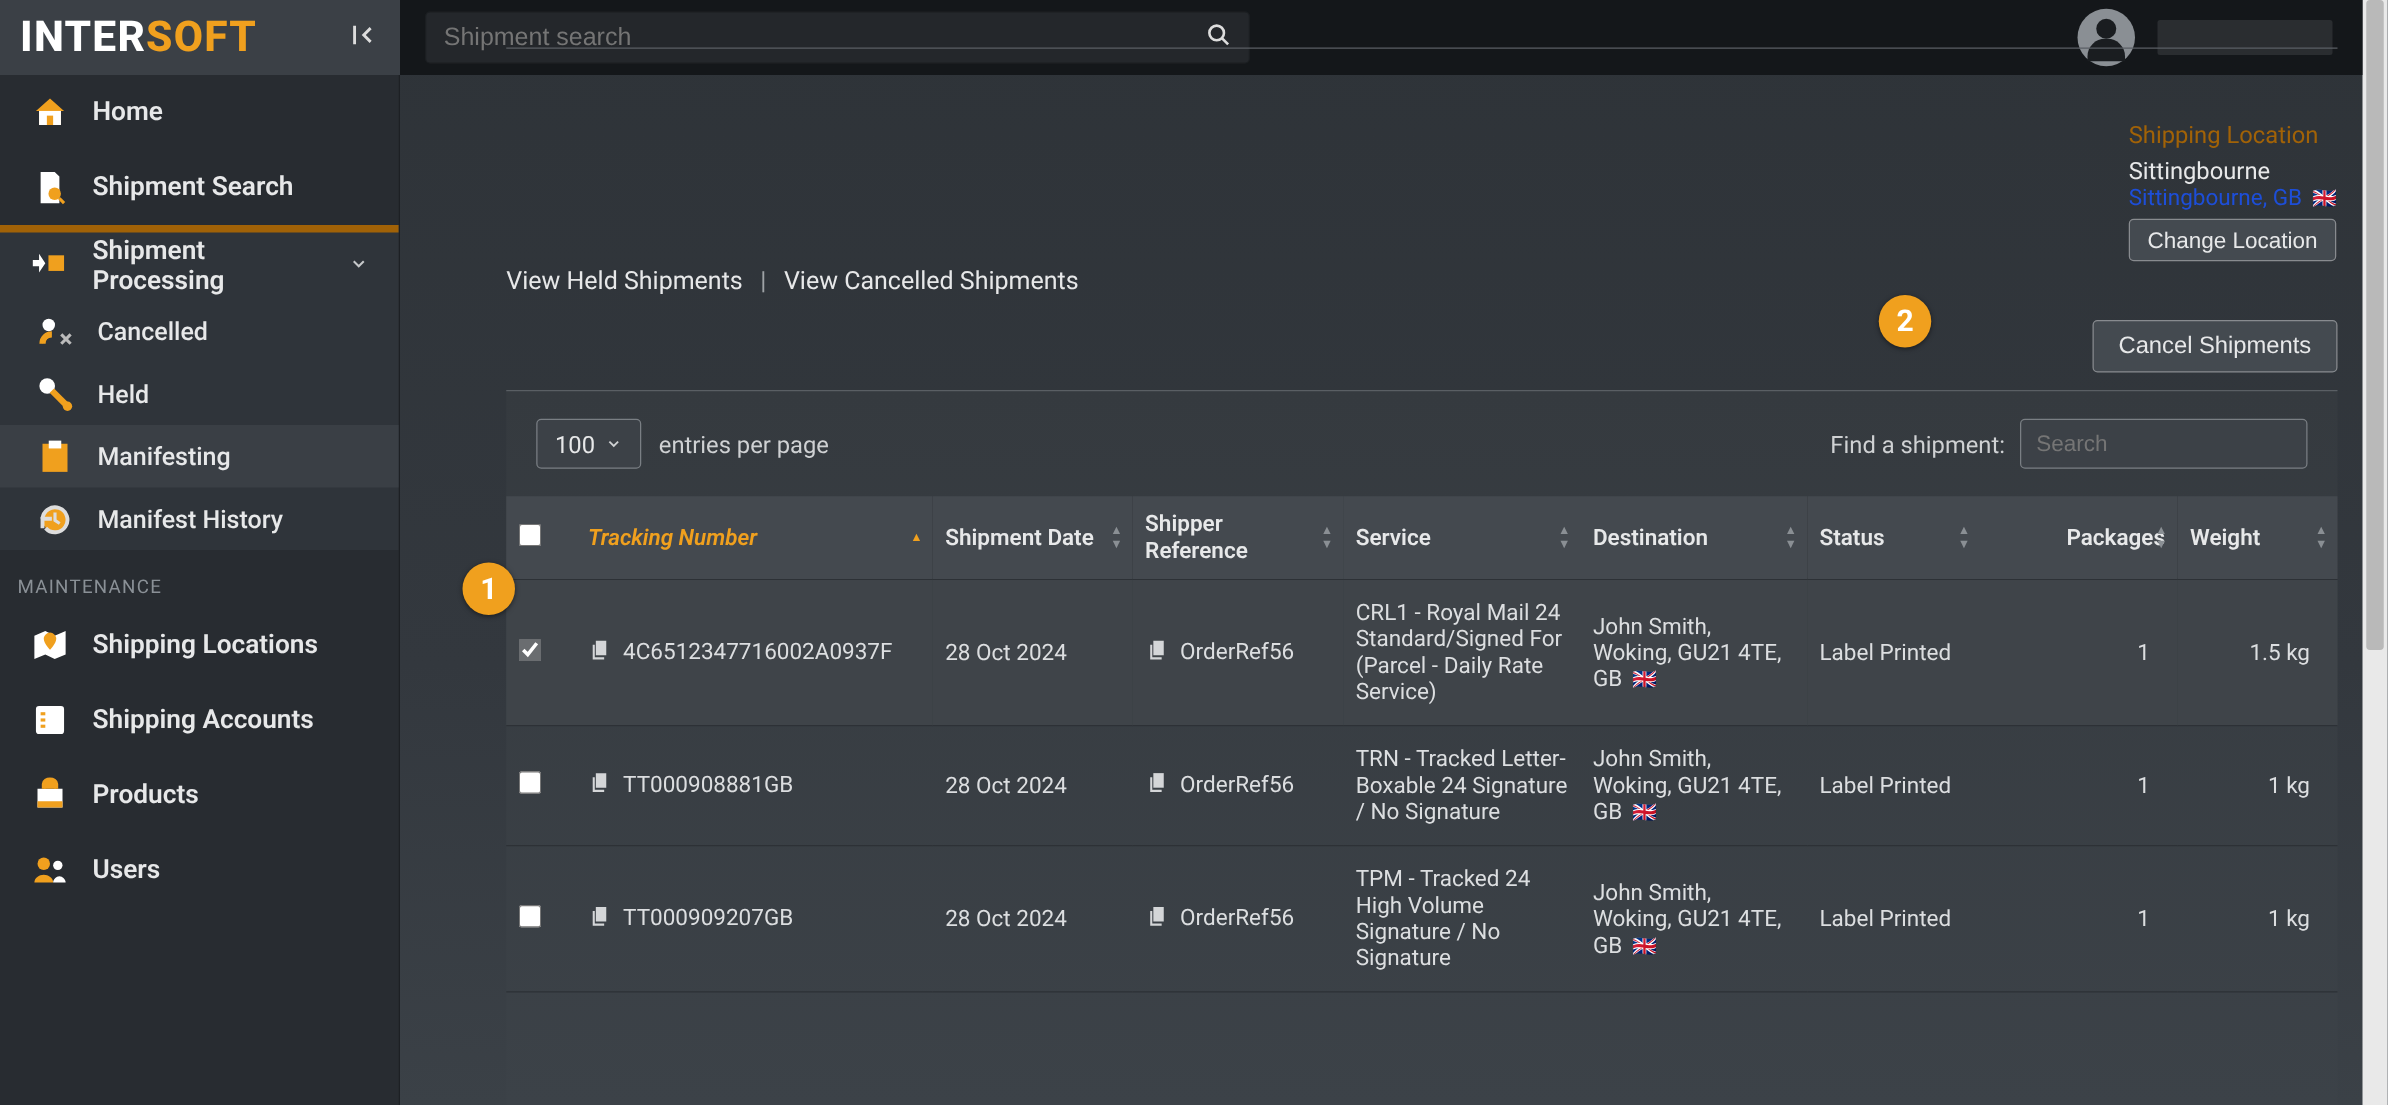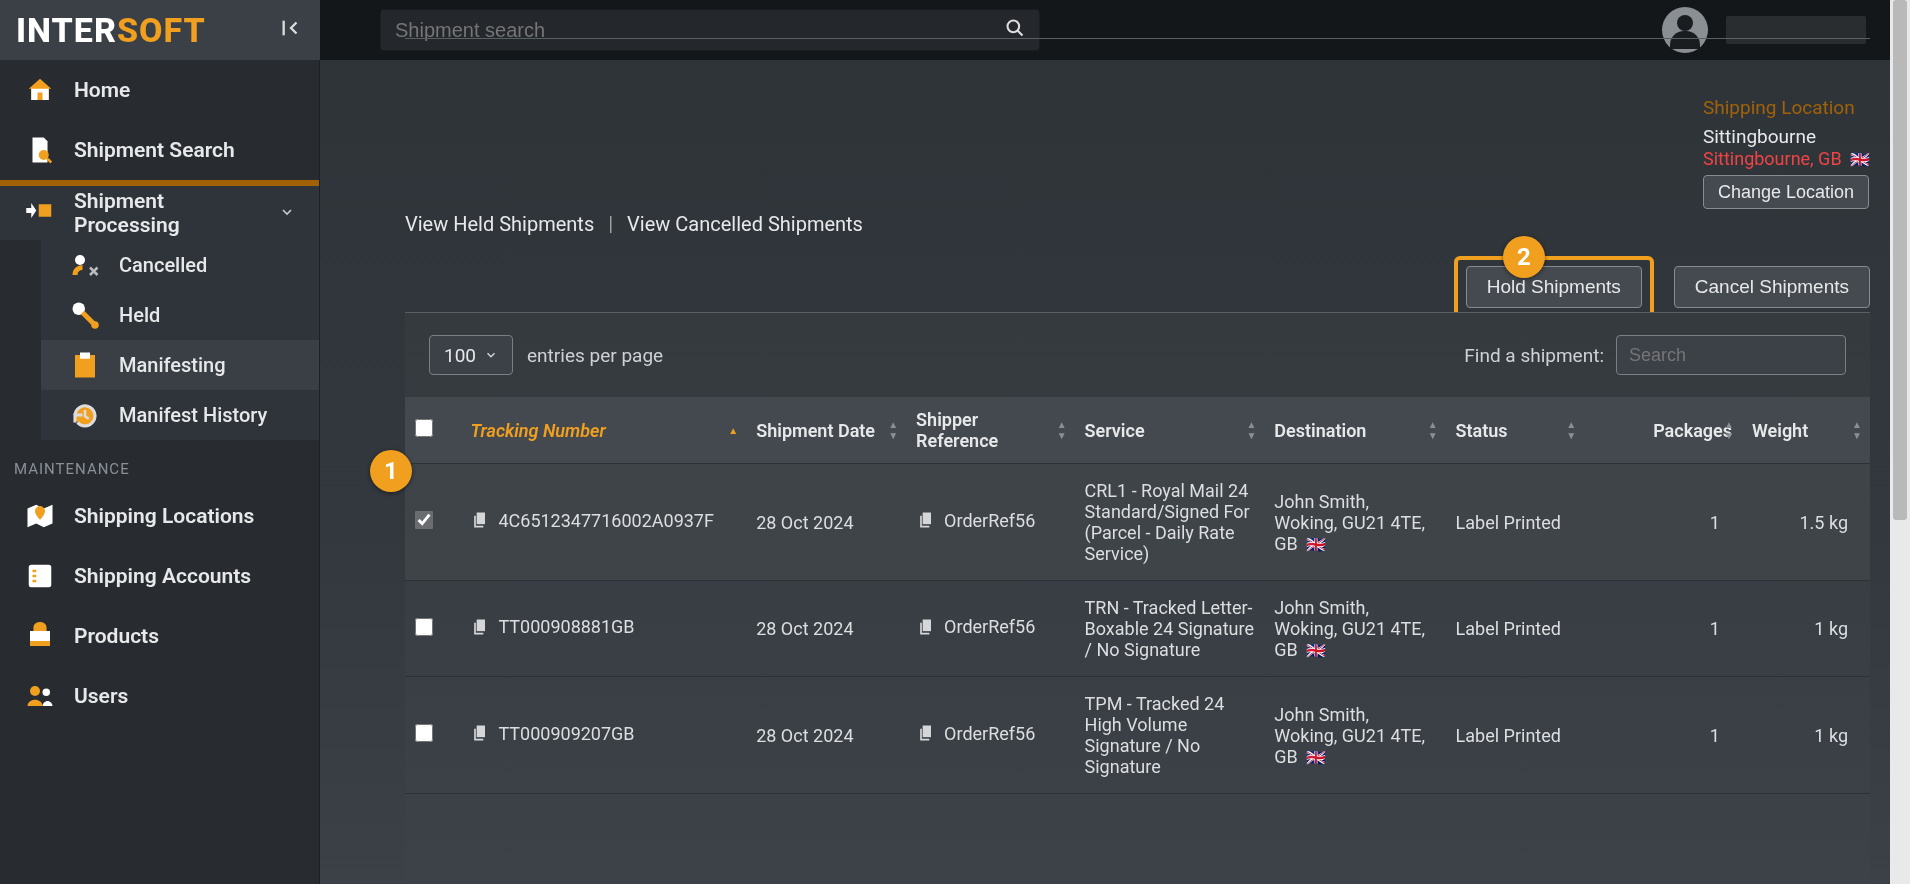--- a/index.html
+++ b/index.html
@@ -19,21 +19,21 @@
 }
 .vscroll-thumb{
   position:absolute; top:0; left:3px; width:14px; height:520px;
   background:#b9b9b9; border-radius:3px;
 }
 
 
 .topbar{
   position:absolute; left:0; top:0; right:20px; height:60px;
   background:#14171a;
-  display:flex; align-items:center;gap:40px;
+  display:flex; align-items:center;
 }
 .brandbox{
   width:320px; height:60px;
   background:#3b4046;
   display:flex; align-items:center; padding-left:16px;
 }
 .brand{
   font-size:34px; font-weight:800; letter-spacing:1px;
   display:flex; align-items:center;
 }
@@ -92,21 +92,21 @@
 .navitem.active{
   background:#3a3f45;
 }
 .navitem.expanded{
   background:#2f343a;
 }
 .section-label{
   color:#8a9096; font-size:15px; letter-spacing:1px;
   padding:20px 24px 8px 14px;
 }
-.subgroup{ background:#2f343a;margin-left:41px; }
+.subgroup{ background:#2f343a; }
 .nav-icon{
   width:32px; height:32px; display:flex; align-items:center; justify-content:center;
   flex-shrink:0;
 }
 .nav-icon svg{ width:30px; height:30px; fill:#f0a01e; }
 .nav-icon .yellow{ fill:#f0a01e; }
 .nav-icon .white{ fill:#fff; }
 .chev{ margin-left:auto; }
 
 
@@ -116,21 +116,21 @@
 }
 .panelwrap{
   position:absolute; left:85px; right:20px; top:36px; bottom:0;
 }
 .locbox{
   position:absolute; right:0; top:0;
   text-align:left;
 }
 .locbox .lbl{ color:#a16207; font-size:19px; margin-bottom:6px; }
 .locbox .loc1{ color:#e7e8e9; font-size:19px; }
-.locbox .loc2{ color:#ef4444; font-size:18px; }
+.locbox .loc2{ color:#1d4ed8; font-size:18px; }
 .btn{
   display:inline-flex; align-items:center; justify-content:center;
   height:34px; padding:0 14px; border:1px solid #888b8f;
   background:#444a50; color:#e7e8e9; font-size:18px;
   border-radius:4px; cursor:pointer;
 }
 .locbox .btn{ margin-top:6px; }
 
 .viewlinks{
   position:absolute; left:0; top:116px;
@@ -397,23 +397,20 @@
       <button class="btn">Change Location</button>
     </div>
 
     <div class="viewlinks">
       <a>View Held Shipments</a>
       <span class="sep">|</span>
       <a>View Cancelled Shipments</a>
     </div>
 
     <div class="actionrow">
-      <span class="hold-hl">
-        <button class="btn">Hold Shipments</button>
-      </span>
       <button class="btn">Cancel Shipments</button>
     </div>
 
     <div class="callout" style="left:-35px; top:354px;">1</div>
     <div class="callout" style="right:325px; top:140px;">2</div>
 
     <div class="panel" style="top:216px;">
       <div class="tablectrl">
         <div class="perpage">
           <div class="sel">

